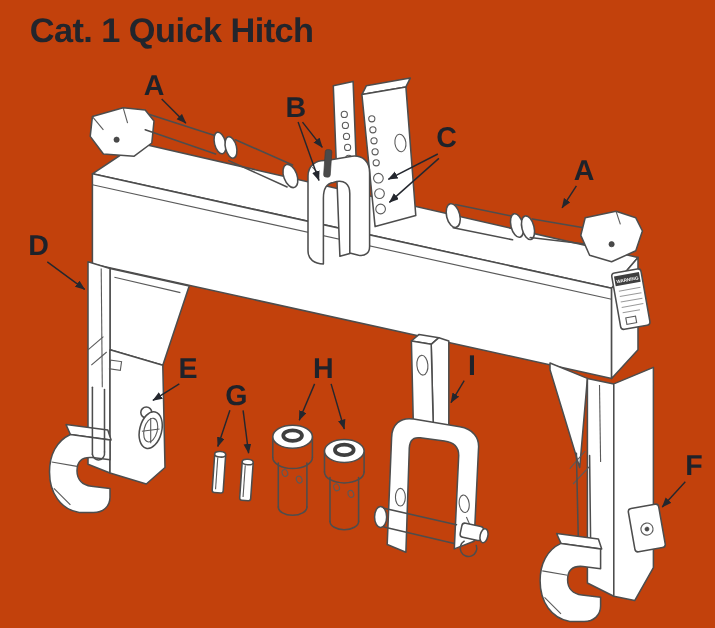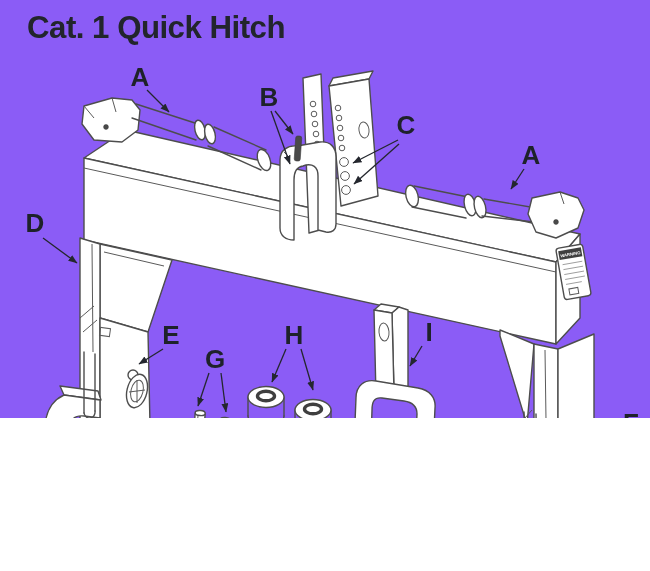--- a/index.html
+++ b/index.html
@@ -1,16 +1,16 @@
 <!DOCTYPE html>
 <html><head>
 <meta charset="utf-8">
 <style>
   html,body{margin:0;padding:0;background:#ffffff;}
-  .stage{width:650px;height:418px;position:relative;background:#8b5cf6;overflow:hidden;}
+  .stage{width:650px;height:571px;position:relative;background:#c2410c;overflow:hidden;}
   svg{display:block;}
   .ln{stroke:#4d4d4d;stroke-width:1.4;fill:none;stroke-linejoin:round;stroke-linecap:round;}
   .part{stroke:#4d4d4d;stroke-width:1.4;fill:#ffffff;stroke-linejoin:round;}
   .thin{stroke:#5a5a5a;stroke-width:1;fill:none;}
   .dark{fill:#4a4a4a;stroke:#3c3c3c;stroke-width:.6;}
   .callout{font-family:"Liberation Sans","DejaVu Sans",sans-serif;font-weight:700;font-size:26px;fill:#1e222a;}
   .title-text{font-family:"Liberation Sans","DejaVu Sans",sans-serif;font-weight:700;font-size:31px;fill:#22252c;letter-spacing:-.5px;}
   .arrow{stroke:#24272e;stroke-width:1.3;fill:none;}
   .decal-header-text{font-family:"Liberation Sans","DejaVu Sans",sans-serif;font-weight:700;font-size:4.2px;fill:#ffffff;}
   .decal-line{stroke:#9a9a9a;stroke-width:.9;}

